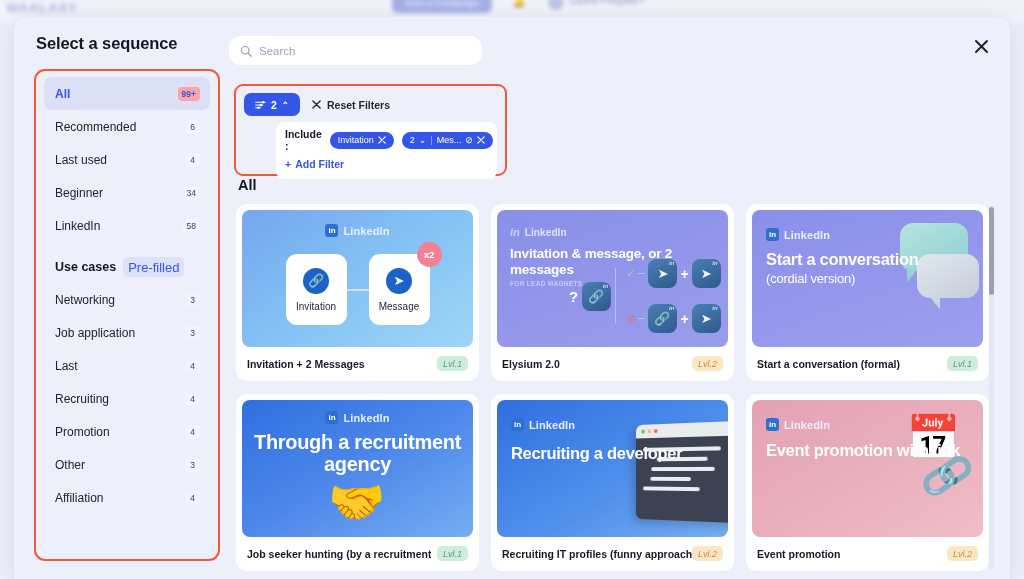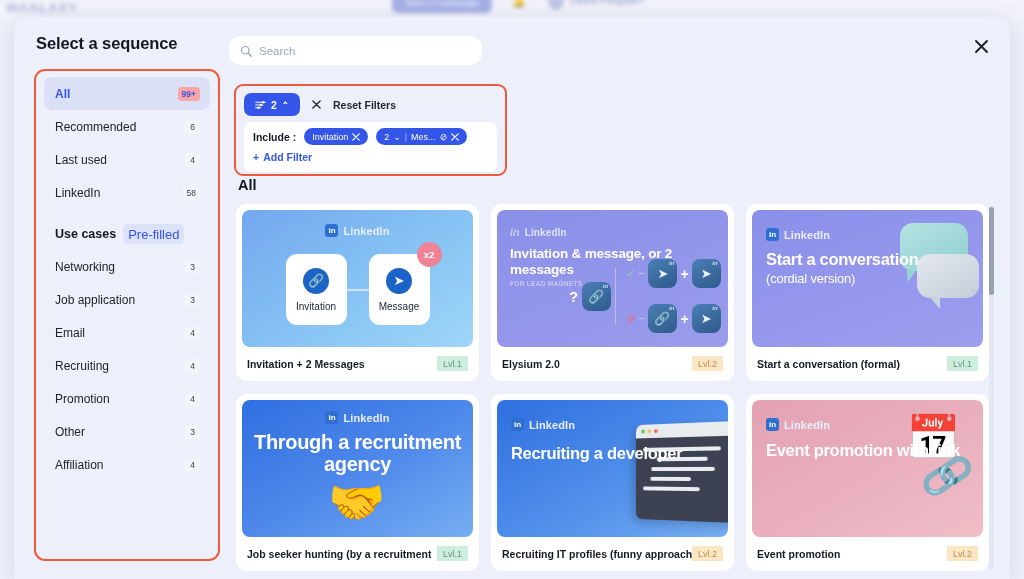--- a/index.html
+++ b/index.html
@@ -133,30 +133,31 @@
   .filter-toggle {
     background: #3456e8; color: #fff;
     border-radius: 7px; height: 23px;
     display: inline-flex; align-items: center; gap: 5px;
     padding: 0 11px; font-size: 10.5px; font-weight: bold;
     cursor: pointer;
   }
   .filter-toggle .sliders { width: 11px; height: 10px; flex: none; }
   .filter-toggle .chev { font-size: 8.5px; }
   .reset-filters {
-    display: inline-flex; align-items: center; gap: 12px;
+    display: inline-flex; align-items: center; gap: 6px;
     font-size: 10.5px; font-weight: bold; color: #222735;
     cursor: pointer;
   }
   .reset-filters .xs { width: 9px; height: 9px; }
 
   .filter-body {
     margin-top: 6px;
     background: #fff; border-radius: 8px;
     padding: 6px 9px 7px 9px;
+    margin-left: 32px;
   }
   .include-row { display: flex; align-items: center; gap: 8px; }
   .include-lbl { font-size: 10.5px; font-weight: bold; color: #141824; }
   .chip {
     background: #3456e8; color: #fff; border-radius: 11px;
     height: 17px; display: inline-flex; align-items: center; gap: 4px;
     padding: 0 8px; font-size: 9px; cursor: pointer; white-space: nowrap;
   }
   .chip .sep { opacity: .55; }
   .chip .xg { width: 8px; height: 8px; }
@@ -188,21 +189,21 @@
     position: relative; overflow: hidden;
   }
   .card-foot {
     height: 33px; display: flex; align-items: center;
     justify-content: space-between; padding: 0 5px;
   }
   .card-name {
     font-size: 10.5px; font-weight: bold; color: #151a27;
     white-space: nowrap; overflow: hidden;
   }
-  .lvl { font-size: 9px; border-radius: 0; padding: 2.5px 6px; white-space: nowrap; }
+  .lvl { font-size: 9px; border-radius: 5px; padding: 2.5px 6px; white-space: nowrap; font-style: italic; }
   .lvl.l1 { background: #cdeedd; color: #6e9283; }
   .lvl.l2 { background: #fde6c4; color: #c08d4c; }
 
   
   .li-tag { display: inline-flex; align-items: center; gap: 5px; }
   .li-mark {
     width: 13px; height: 13px; border-radius: 3px;
     background: #2f6fd0; color: #fff;
     font-size: 8px; font-weight: bold;
     display: flex; align-items: center; justify-content: center;
@@ -367,39 +368,43 @@
     </div>
     <div class="side-item">
       <span>Recommended</span>
       <span class="cnt">6</span>
     </div>
     <div class="side-item">
       <span>Last used</span>
       <span class="cnt">4</span>
     </div>
     <div class="side-item">
+      <span>Beginner</span>
+      <span class="cnt">34</span>
+    </div>
+    <div class="side-item">
       <span>LinkedIn</span>
       <span class="cnt">58</span>
     </div>
 
     <div class="usecase-head">
       <span class="lbl">Use cases</span>
       <span class="pill-prefilled">Pre-filled</span>
     </div>
 
     <div class="side-item">
       <span>Networking</span>
       <span class="cnt">3</span>
     </div>
     <div class="side-item">
       <span>Job application</span>
       <span class="cnt">3</span>
     </div>
     <div class="side-item">
-      <span>Email</span>
+      <span>Last</span>
       <span class="cnt">4</span>
     </div>
     <div class="side-item">
       <span>Recruiting</span>
       <span class="cnt">4</span>
     </div>
     <div class="side-item">
       <span>Promotion</span>
       <span class="cnt">4</span>
     </div>

